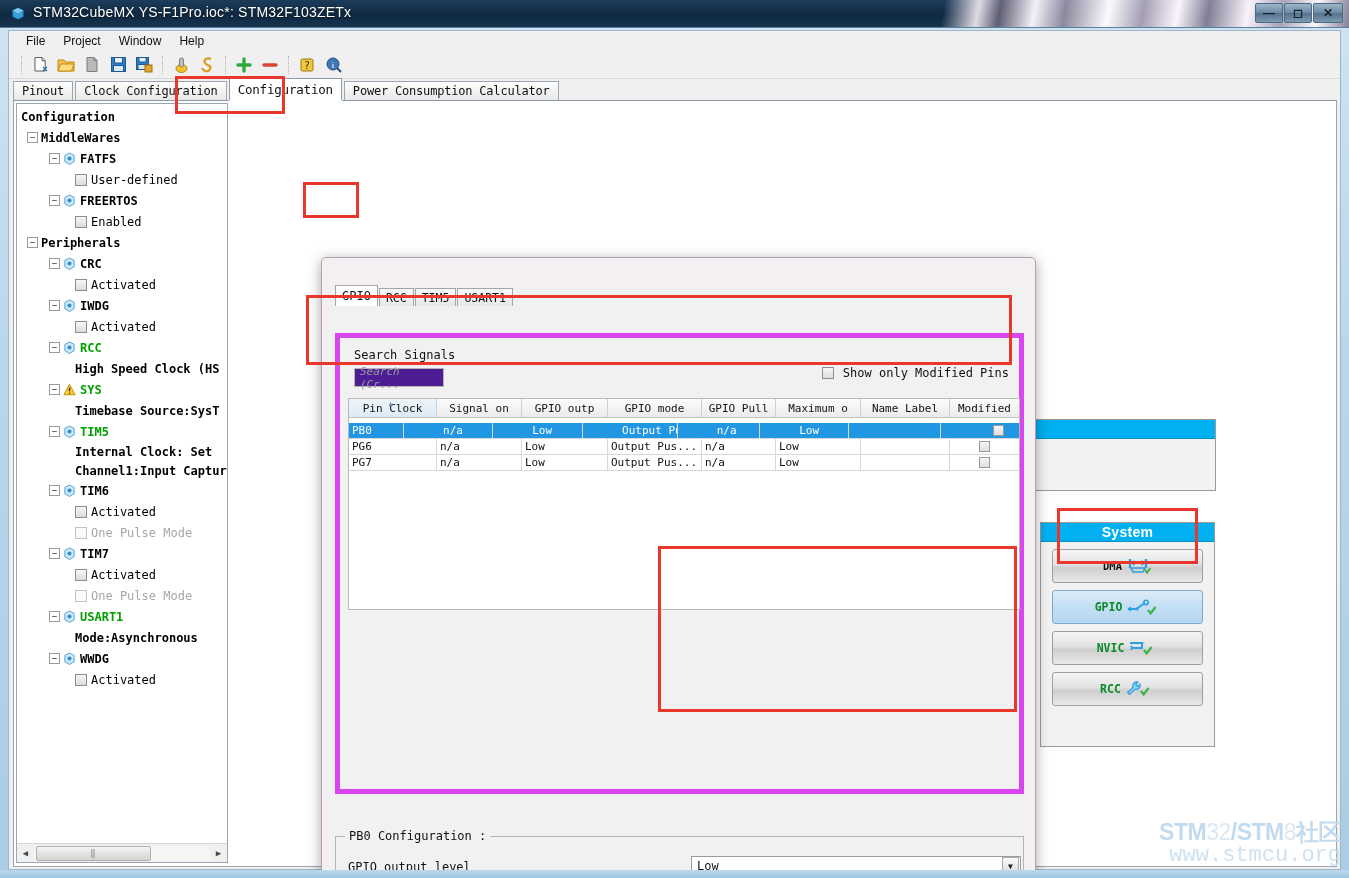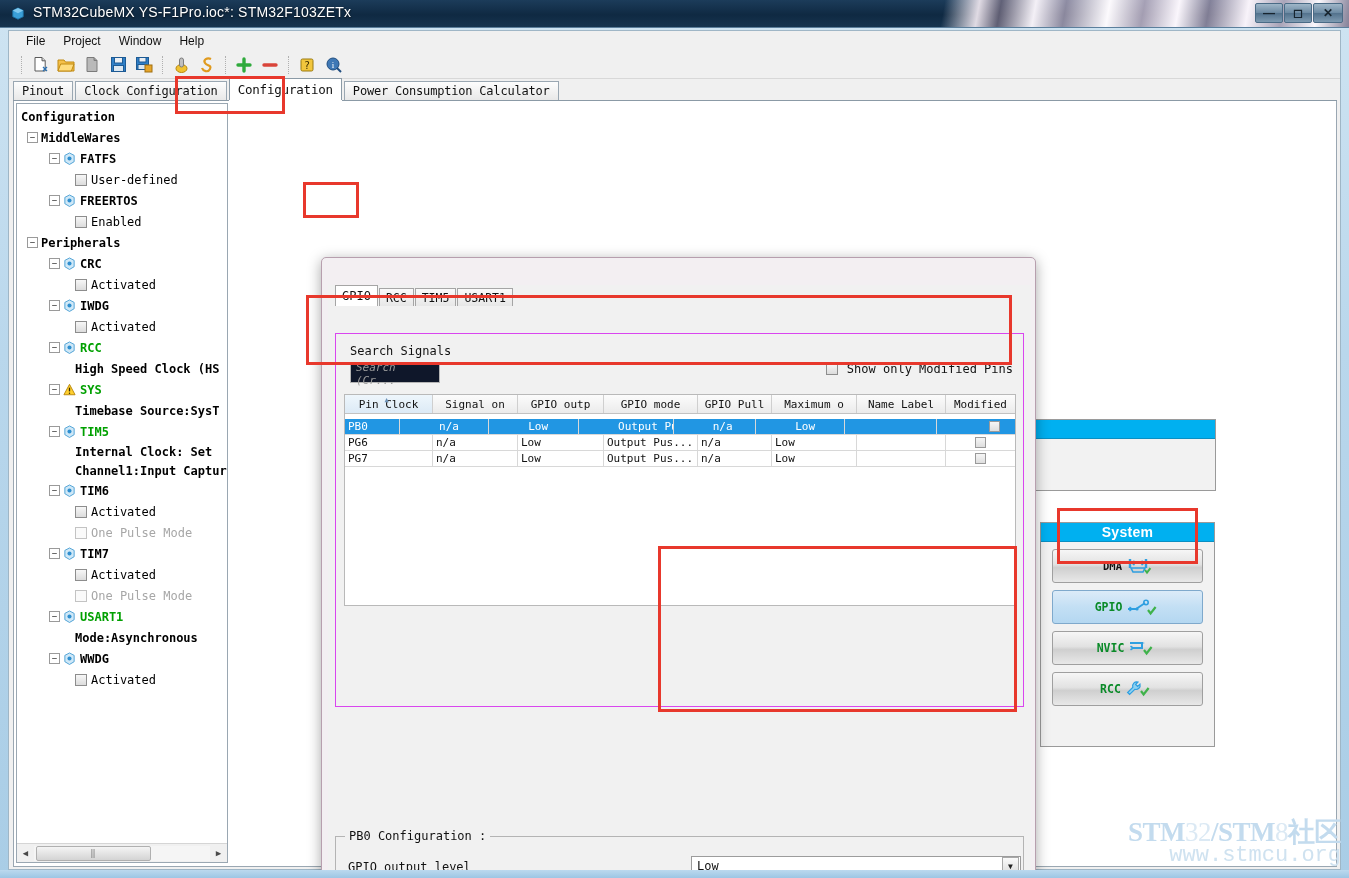--- a/index.html
+++ b/index.html
@@ -204,31 +204,31 @@
   .ip-tab {
     height: 18px; padding: 0 6px; margin-right: 1px;
     background: linear-gradient(180deg,#fafafa,#e7e7e7);
     border: 1px solid #a5a5a5; border-bottom: none;
     font-family: "DejaVu Sans Mono", monospace; font-size: 11.5px; color: #111;
     display: flex; align-items: center;
   }
   .ip-tab.active { height: 21px; background: #ffffff; font-size: 12px; }
 
   .tabpane {
-    position: absolute; left: 7px; top: 48px; width: 689px; height: 374px;
-    background: #f1f1f1; border: 1px solid #d946ef;
+    position: absolute; left: 7px; top: 48px; width: 689px; height: 461px;
+    background: #f1f1f1; border: 5px solid #d946ef;
   }
 
   .srch-label {
     position: absolute; left: 14px; top: 10px;
     font-family: "DejaVu Sans Mono", monospace; font-size: 12px; color: #111;
   }
   .srch-input {
     position: absolute; left: 14px; top: 30px; width: 90px; height: 19px;
-    border: 1px solid #b5b5b5; background: #0f172a;
+    border: 1px solid #b5b5b5; background: #4c1d95;
     font-family: "DejaVu Sans Mono", monospace; font-size: 11px; color: #9b9b9b;
     display: flex; align-items: center; padding-left: 5px; font-style: italic;
   }
   .show-mod {
     position: absolute; right: 10px; top: 28px; display: flex; align-items: center; gap: 5px;
     font-family: "DejaVu Sans Mono", monospace; font-size: 12px; color: #111;
   }
 
   
   .ptable {
@@ -287,21 +287,21 @@
   }
 
   
   .anno {
     position: absolute; border: 3px solid #e8382c; pointer-events: none; z-index: 60;
   }
 
   
   .wm { position: absolute; right: 8px; bottom: 10px; text-align: right; z-index: 40; }
   .wm1 {
-    font-family: Liberation Serif, serif; font-weight: bold; font-size: 27px;
+    font-family: Liberation Sans, sans-serif; font-weight: bold; font-size: 23px;
     color: #c3dbee; letter-spacing: -.5px; line-height: 28px;
   }
   .wm1 .lt { color: #dbe9f4; font-weight: normal; }
   .wm2 {
     font-family: Liberation Mono, monospace; font-size: 22px; color: #cfe2f0;
     line-height: 24px; margin-top: -2px;
   }
   .statusbar {
     position: absolute; left: 0; bottom: 0; width: 1349px; height: 8px;
     background: linear-gradient(180deg,#bcd9ee,#9dc6e4);

